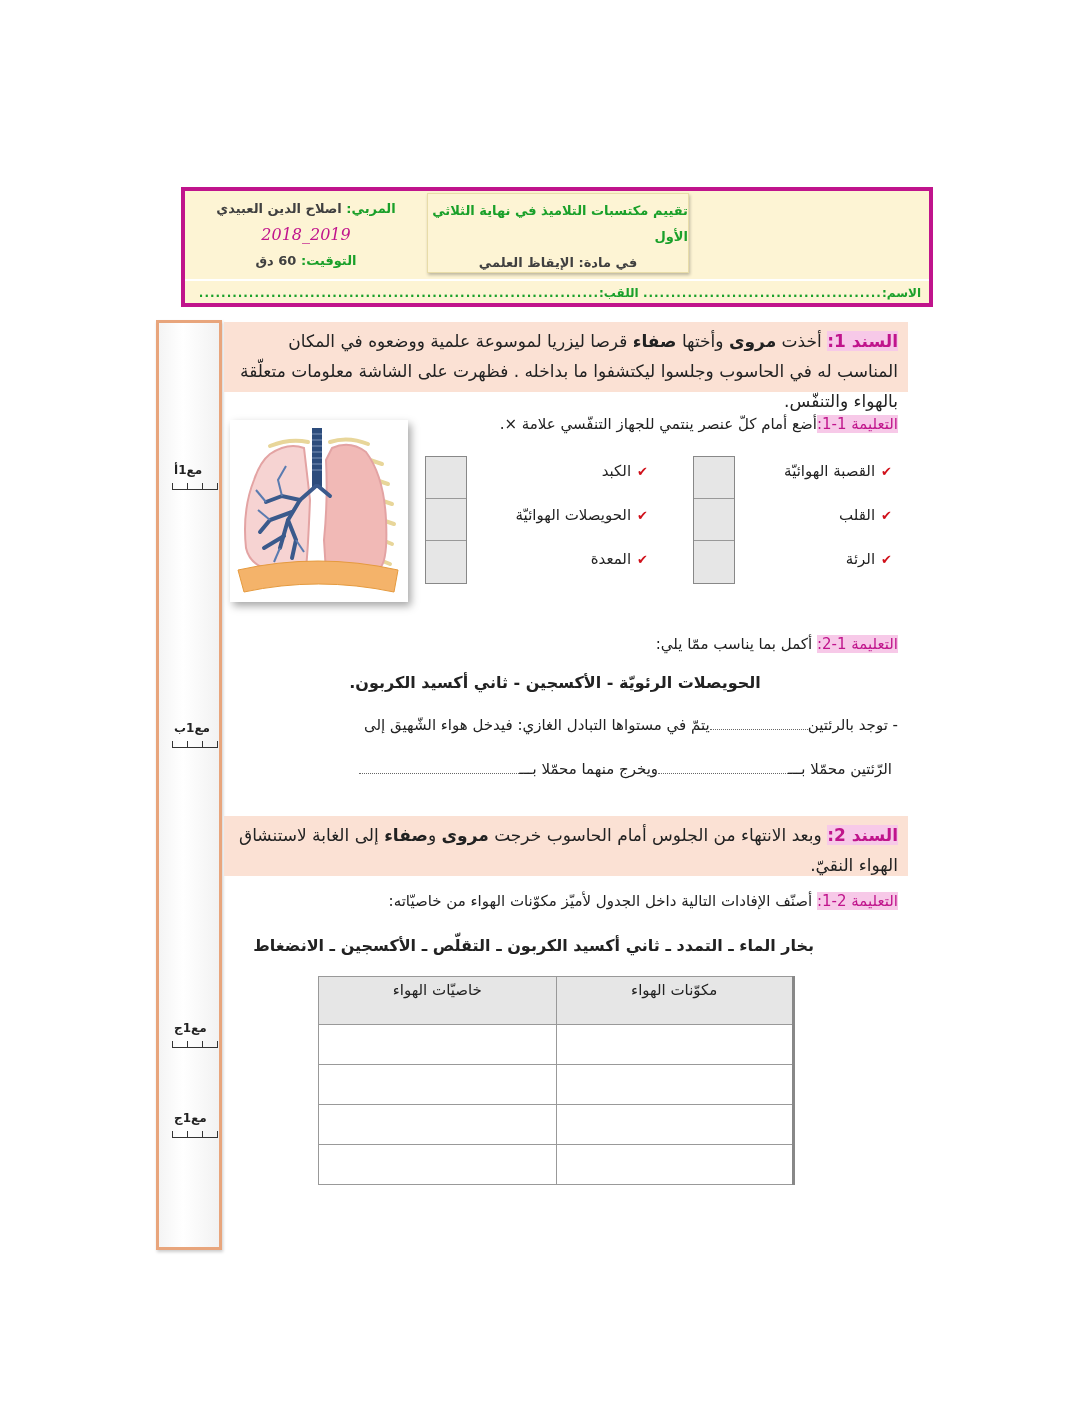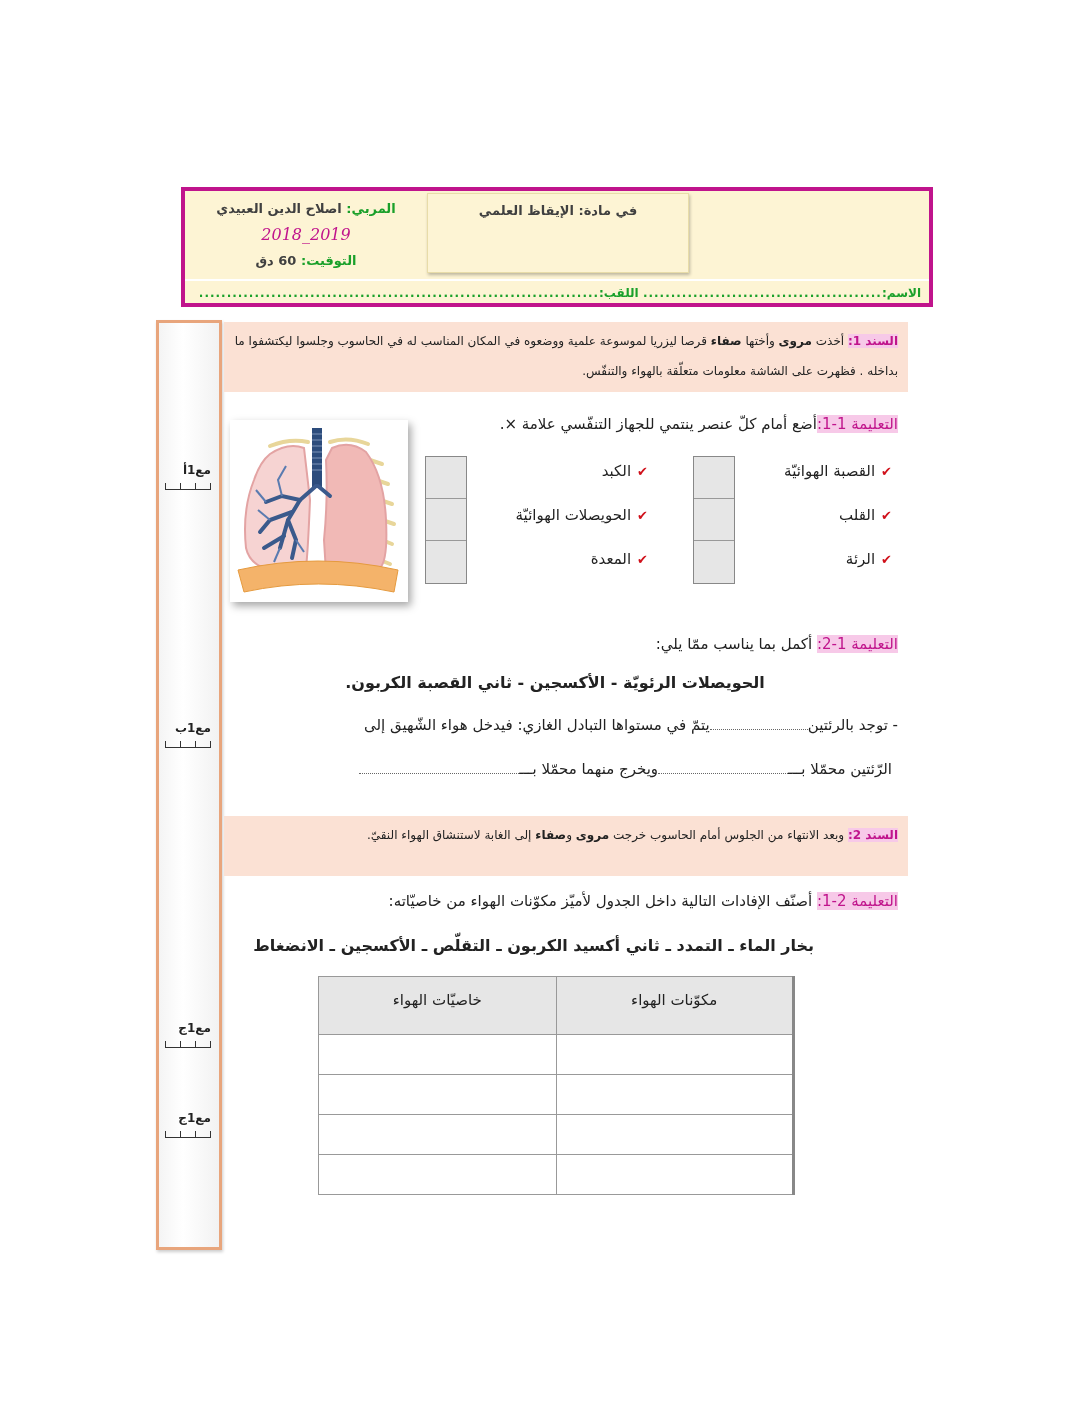--- a/index.html
+++ b/index.html
@@ -14,29 +14,29 @@
   .hcol.mid { right:240px; width:262px; top:2px; height:80px; border:1px solid #e8dca8; box-shadow:1px 2px 3px rgba(0,0,0,0.25); background:#fdf4d4; justify-content:flex-start; padding-top:4px; box-sizing:border-box; }
   .hcol.left { left:0; width:242px; }
   .green { color:#1aa02a; }
   .mag { color:#404040; }
   .year { font-family:"DejaVu Serif", serif; font-style:italic; font-weight:normal; font-size:16px; color:#c0148c; }
   #name-line { position:absolute; left:0; right:0; top:88px; height:24px; border-top:2px solid #fff; display:flex; direction:rtl; align-items:center; padding:0 8px; font-size:12px; font-weight:bold; color:#1aa02a; white-space:nowrap; overflow:hidden; }
   #name-line .dots { color:#1aa02a; letter-spacing:1px; }
 
   
   #rail { left:156px; top:320px; width:66px; height:930px; border:3px solid #e8a57c; box-sizing:border-box; background:linear-gradient(90deg,#f4f4f4 0%,#ffffff 40%,#f2f2f2 100%); box-shadow:1px 2px 3px rgba(0,0,0,0.2); }
-  .score { position:absolute; left:8px; width:44px; text-align:right; direction:rtl; font-size:12px; font-weight:bold; color:#222; }
+  .score { position:absolute; left:15px; width:44px; text-align:left; direction:rtl; font-size:12px; font-weight:bold; color:#222; }
   .score .box { display:block; margin:4px auto 0; width:46px; height:8px; border-bottom:1px solid #333; background:
       linear-gradient(#333,#333) 0 100%/1px 6px no-repeat,
       linear-gradient(#333,#333) 15px 100%/1px 6px no-repeat,
       linear-gradient(#333,#333) 30px 100%/1px 6px no-repeat,
       linear-gradient(#333,#333) 45px 100%/1px 6px no-repeat; }
 
   
-  .sanad { background:#fbe1d4; direction:rtl; font-size:12px; line-height:30px; padding:4px 10px 4px 10px; box-sizing:border-box; }
+  .sanad { background:#fbe1d4; direction:rtl; font-size:17px; line-height:30px; padding:4px 10px 4px 10px; box-sizing:border-box; }
   .lbl-sanad { color:#c0148c; font-weight:bold; background:#f7c9e8; }
   .lbl-ins { color:#c0148c; font-weight:normal; background:#f7c9e8; }
   b.name { font-weight:bold; }
 
   .instr { direction:rtl; font-size:15px; line-height:26px; }
 
   
   .chk-item { position:absolute; direction:rtl; font-size:15px; white-space:nowrap; }
   .chk-item .tick { color:#d0101a; font-size:13px; margin-left:6px; }
   .boxcol { position:absolute; width:40px; border:1px solid #888; background:#e6e6e6; }
@@ -49,29 +49,30 @@
   
   .wordbank { direction:rtl; font-size:16px; font-weight:bold; text-align:center; white-space:nowrap; }
 
   
   .fill { direction:rtl; font-size:15px; white-space:nowrap; }
   .dotsline { display:inline-block; border-bottom:1px dotted #666; height:10px; vertical-align:baseline; }
 
   
   #air-table { left:318px; top:976px; width:477px; border-collapse:collapse; direction:rtl; }
   #air-table th, #air-table td { border:1px solid #999; height:37px; width:50%; font-weight:normal; font-size:15px; }
-  #air-table th { background:#e6e6e6; height:42px; vertical-align:top; padding-top:14px; }
+  #air-table th { background:#e6e6e6; height:42px; vertical-align:top; padding-top:4px; }
   #air-table td.sep, #air-table th.sep { border-right:3px solid #888;margin-left:7px; }
 </style>
 </head>
 <body>
 
 <div id="header" class="abs">
   <div class="inner-top">
     <div class="hcol mid">
+      <span class="green">تقييم مكتسبات التلاميذ في نهاية الثلاثي الأول</span>
       <span><span class="mag">في مادة:</span> <span class="mag">الإيقاظ العلمي</span></span>
     </div>
     <div class="hcol left">
       <span><span class="green">المربي:</span> <span class="mag">اصلاح الدين العبيدي</span></span>
       <span class="year">2019_2018</span>
       <span><span class="green">التوقيت:</span> <span class="mag">60 دق</span></span>
     </div>
   </div>
   <div id="name-line">
     <span>الاسم:</span>
@@ -173,21 +174,21 @@
 <div class="boxcol" style="left:425px; top:456px;">
   <div></div>
   <div></div>
   <div></div>
 </div>
 
 <div class="abs instr" style="right:190px; top:620px; width:400px; text-align:right;margin-top:11px;">
   <span class="lbl-ins"><span>التعليمة</span> <span>1-2</span>:</span> <span>أكمل بما يناسب ممّا يلي:</span>
 </div>
 
-<div class="abs wordbank" style="left:330px; top:673px; width:450px;">الحويصلات الرئويّة  -  الأكسجين  -  ثاني القصبة الكربون.</div>
+<div class="abs wordbank" style="left:330px; top:673px; width:450px;">الحويصلات الرئويّة  -  الأكسجين  -  ثاني أكسيد الكربون.</div>
 
 <div class="abs fill" style="right:190px; top:716px; width:670px; text-align:right;">
   <span>- توجد بالرئتين</span><span class="dotsline" style="width:98px;"></span><span>يتمّ في مستواها التبادل الغازي: فيدخل هواء الشّهيق إلى</span>
 </div>
 <div class="abs fill" style="right:196px; top:760px; width:660px; text-align:right;">
   <span>الرّئتين محمّلا بـــ</span><span class="dotsline" style="width:130px;"></span><span>ويخرج منهما محمّلا بـــ</span><span class="dotsline" style="width:160px;"></span>
 </div>
 
 <div class="abs sanad" style="left:224px; top:816px; width:684px; height:60px;">
   <span class="lbl-sanad"><span>السند</span> <span>2</span>:</span><span> وبعد الانتهاء من الجلوس أمام الحاسوب خرجت </span><b class="name">مروى</b><span> و</span><b class="name">صفاء</b><span> إلى الغابة لاستنشاق الهواء النقيّ.</span>

